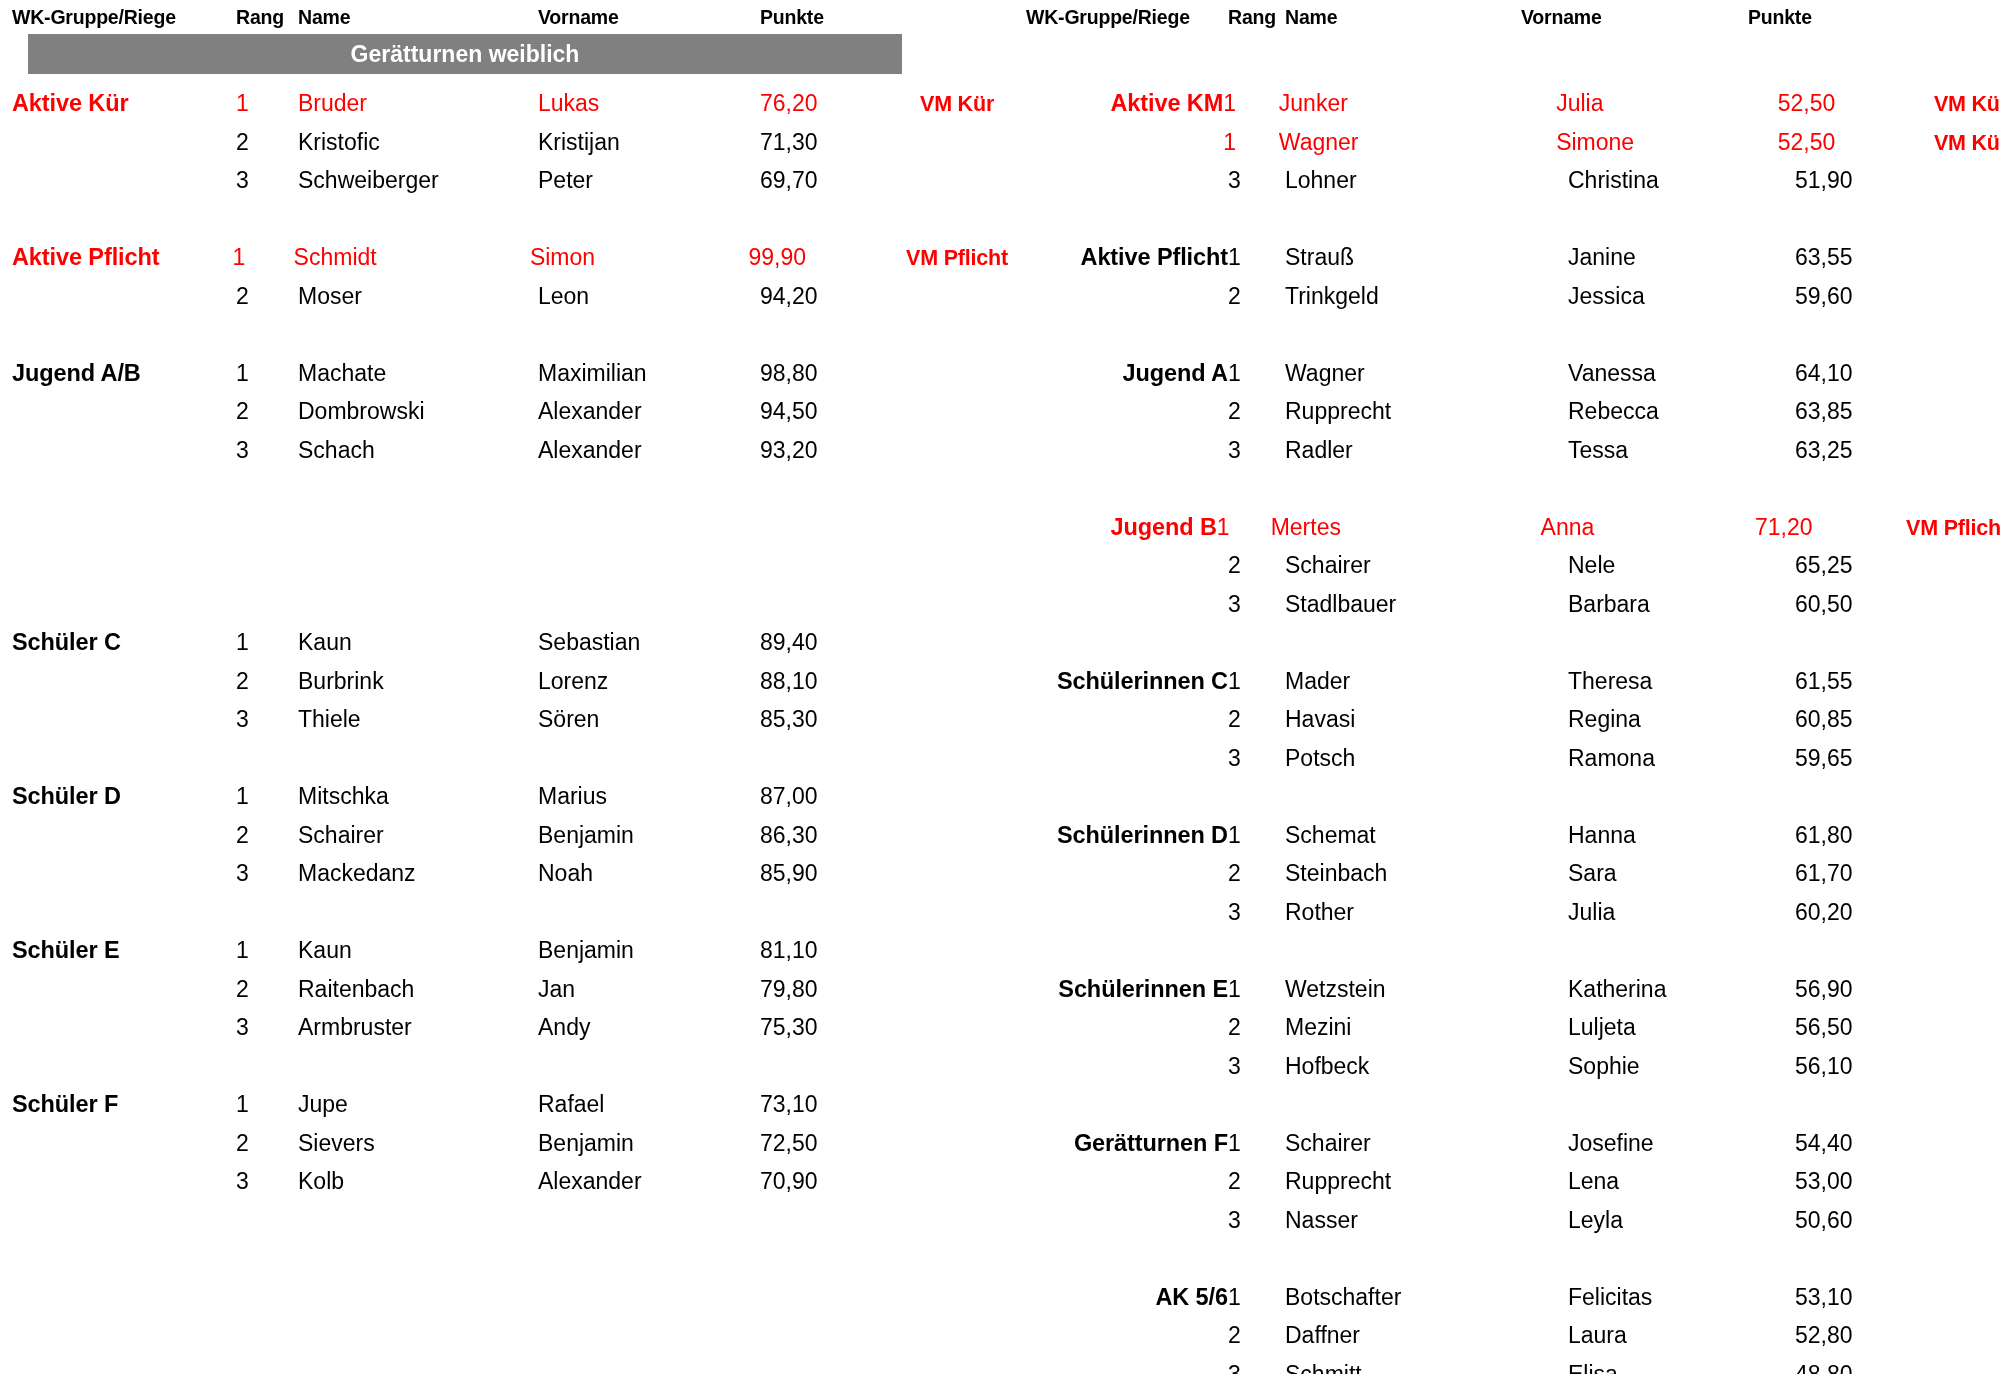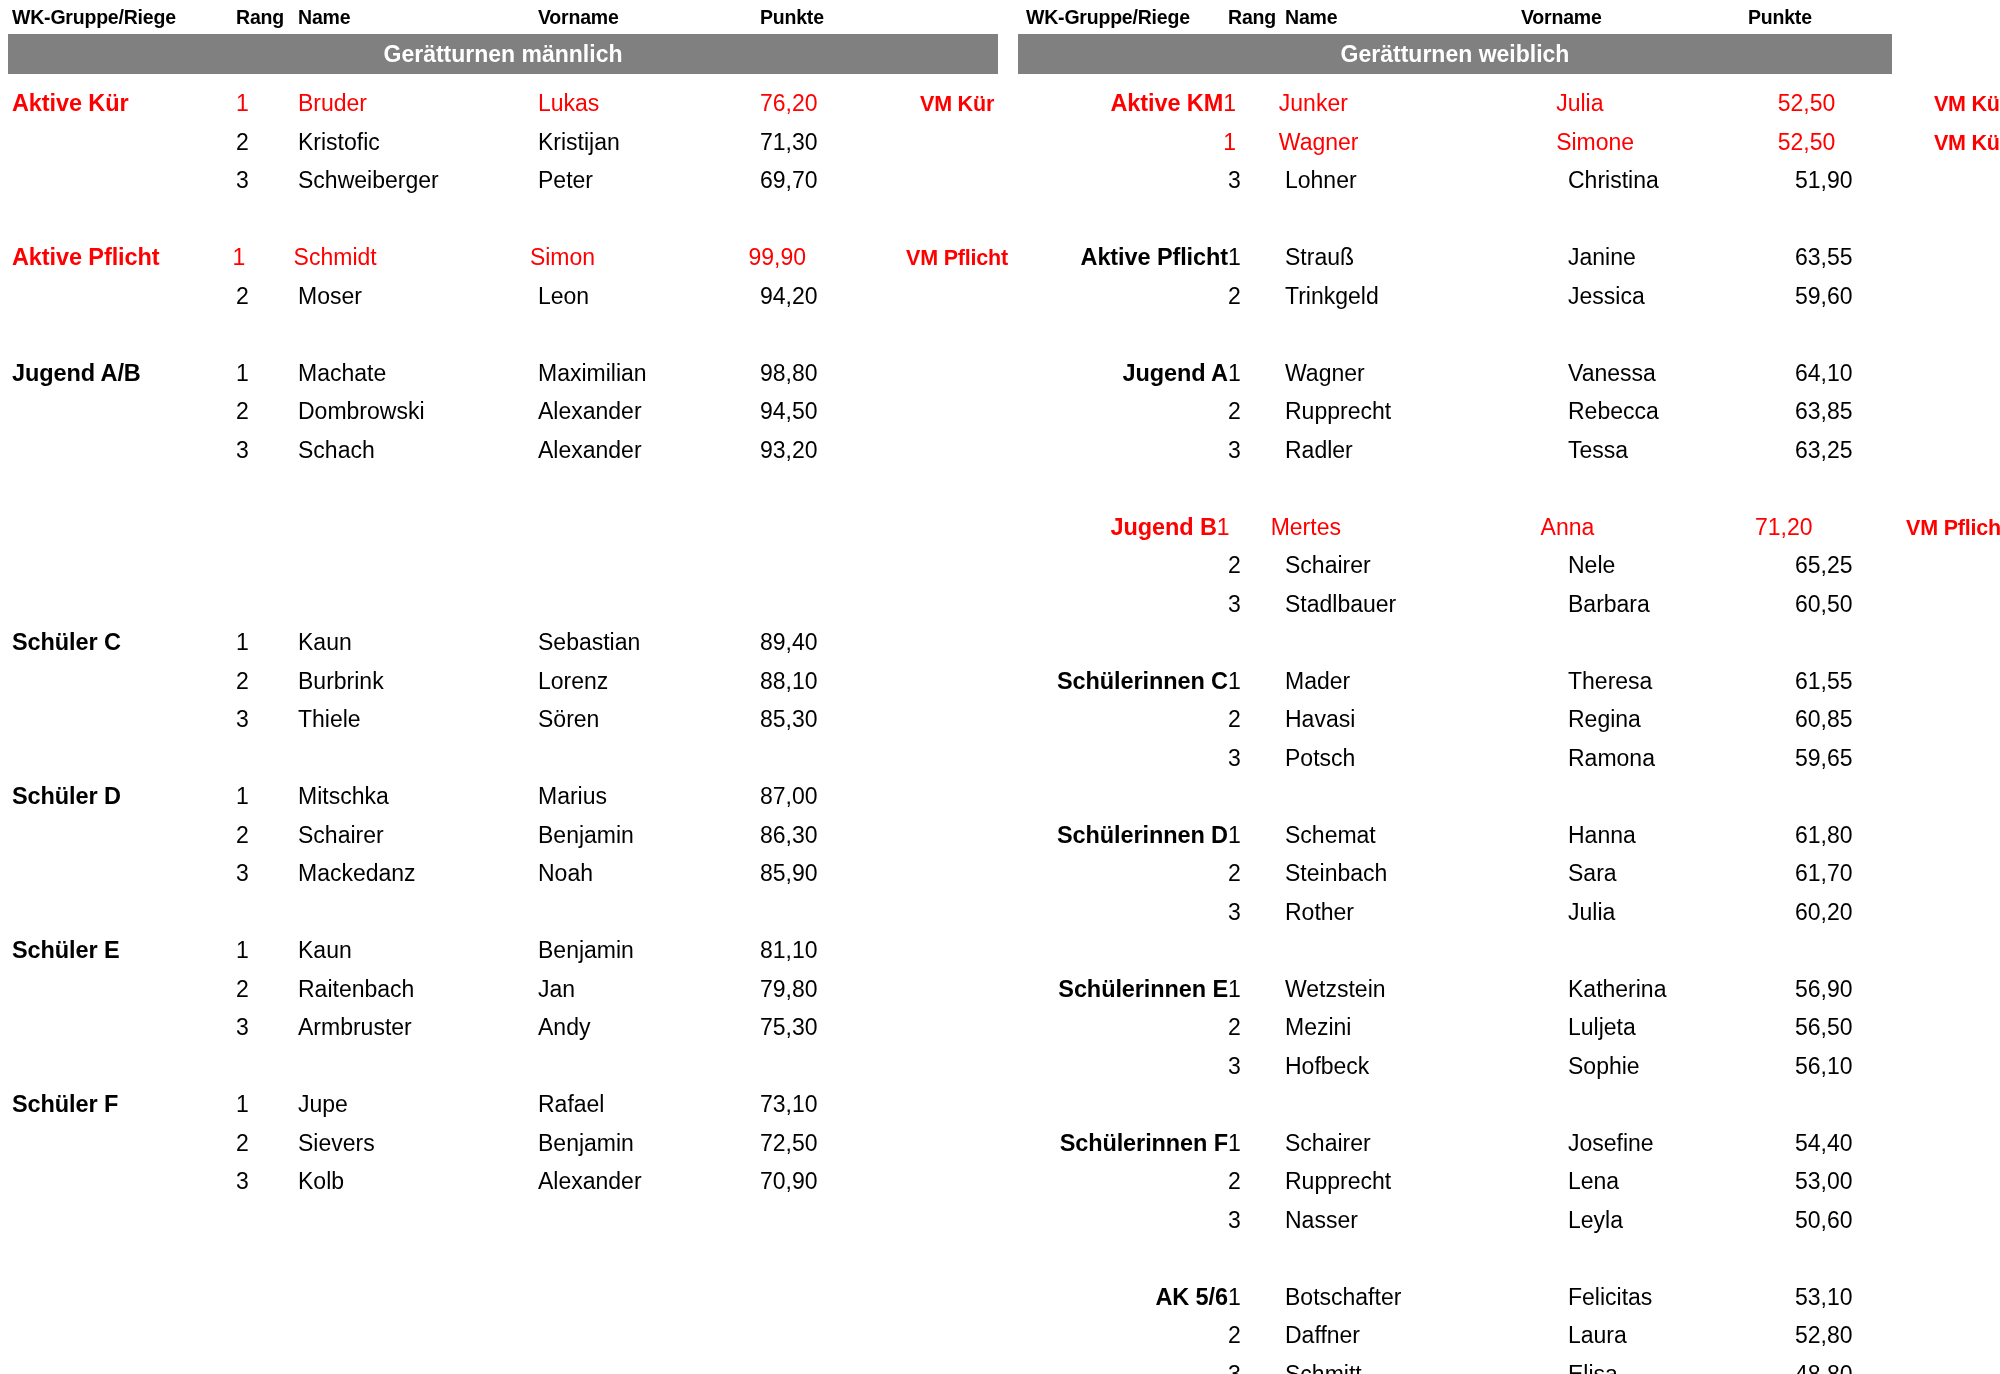--- a/index.html
+++ b/index.html
@@ -136,21 +136,20 @@
       <div class="colhead-cell ch-group">WK-Gruppe/Riege</div>
       <div class="colhead-cell ch-rang">Rang</div>
       <div class="colhead-cell ch-name">Name</div>
       <div class="colhead-cell ch-vorname">Vorname</div>
       <div class="colhead-cell ch-punkte">Punkte</div>
       <div class="colhead-cell ch-extra"></div>
     </div>
   </div>
 
   <div class="banner-row">
-    <div class="banner banner-left">Gerätturnen männlich</div>
     <div class="banner-gap"></div>
     <div class="banner banner-right">Gerätturnen weiblich</div>
   </div>
 
   <div style="height:16px"></div>
 
   <div class="body-cols">
     <div class="col left" id="col-left">
         <div class="row hl">
           <div class="cell c-group">Aktive Kür</div>
@@ -489,21 +488,21 @@
         <div class="row">
           <div class="cell c-group"></div>
           <div class="cell c-rang">3</div>
           <div class="cell c-name">Hofbeck</div>
           <div class="cell c-vorname">Sophie</div>
           <div class="cell c-punkte">56,10</div>
           <div class="cell c-extra"></div>
         </div>
         <div class="row spacer"></div>
         <div class="row">
-          <div class="cell c-group">Schülerinnen F</div>
+          <div class="cell c-group">Gerätturnen F</div>
           <div class="cell c-rang">1</div>
           <div class="cell c-name">Schairer</div>
           <div class="cell c-vorname">Josefine</div>
           <div class="cell c-punkte">54,40</div>
           <div class="cell c-extra"></div>
         </div>
         <div class="row">
           <div class="cell c-group"></div>
           <div class="cell c-rang">2</div>
           <div class="cell c-name">Rupprecht</div>

